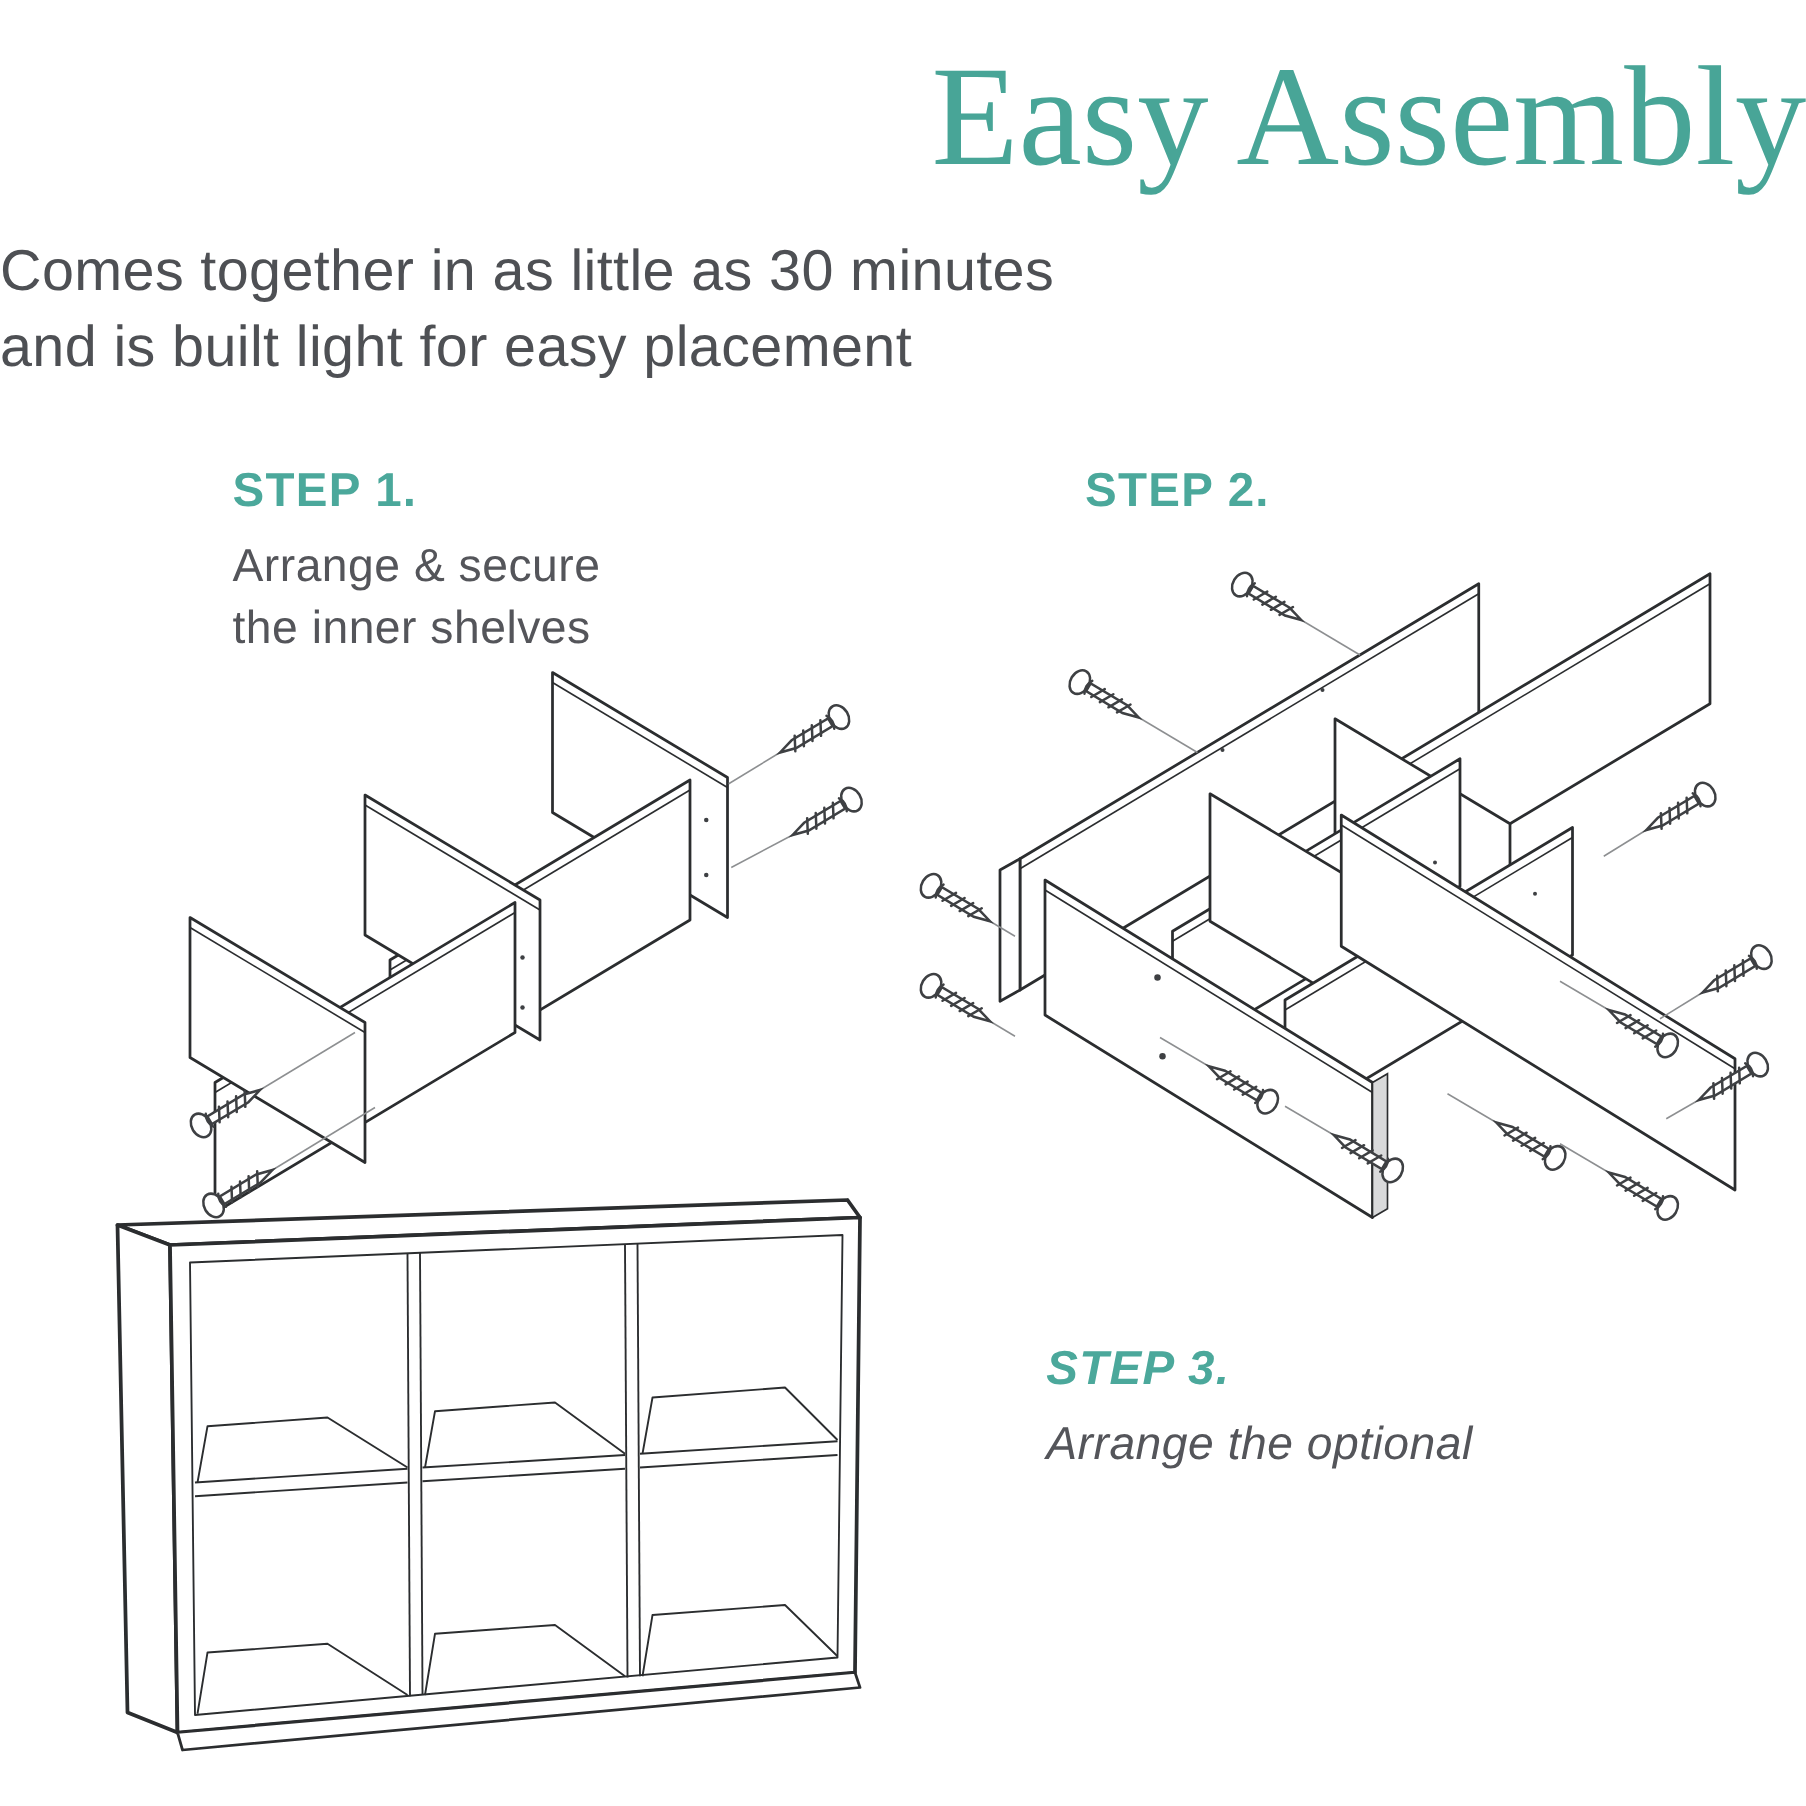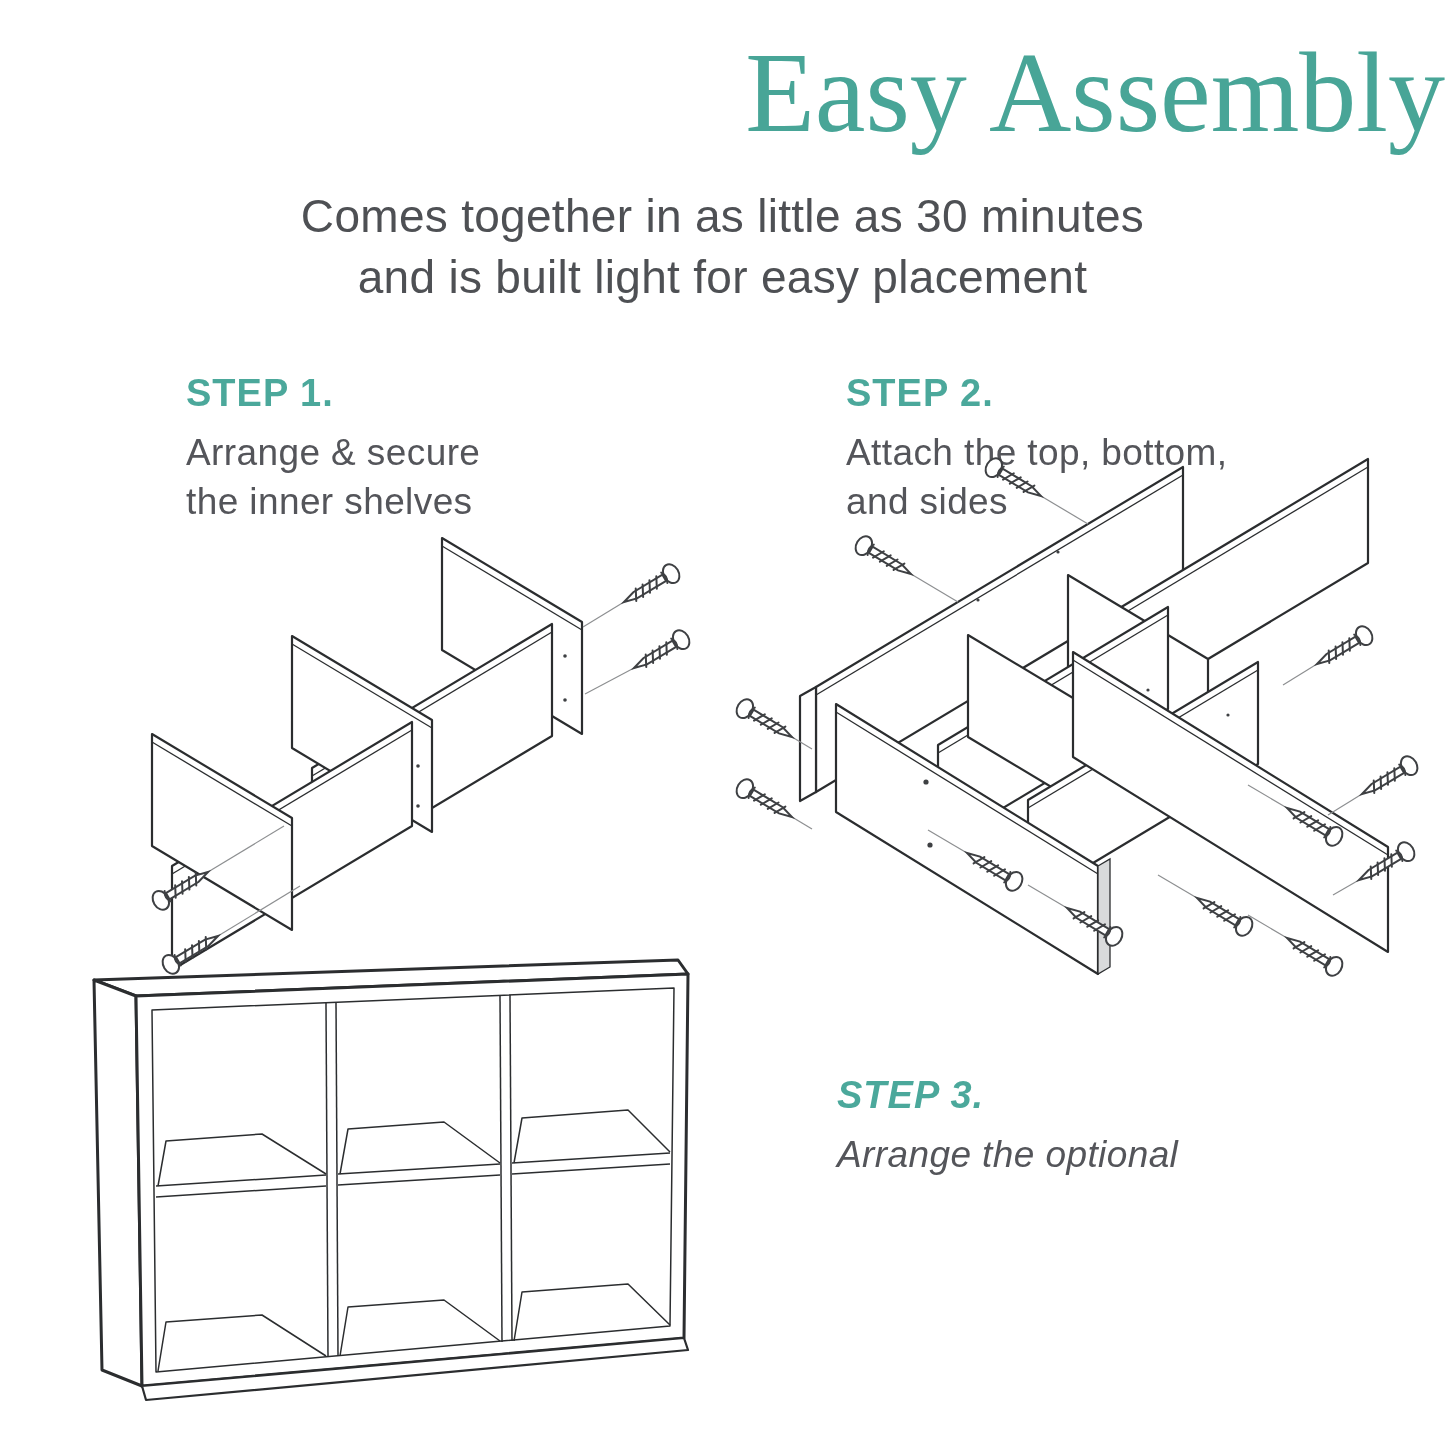--- a/index.html
+++ b/index.html
@@ -12,32 +12,32 @@
   .page{
     position:relative;width:1445px;height:1445px;background:#ffffff;overflow:hidden;
     font-family:"Liberation Sans",sans-serif;
   }
   .title{
     position:absolute;top:22px;left:0;width:100%;margin:0;text-align:right;
     font-family:"Liberation Serif",serif;font-weight:400;
     font-size:114px;line-height:1.25;color:var(--title-teal);letter-spacing:0;
   }
   .subtitle{
-    position:absolute;top:186px;left:0;width:100%;text-align:center;
+    position:absolute;top:186px;left:0;width:100%;
     font-size:46px;line-height:1.33;color:#4e5054;font-weight:400;letter-spacing:0.3px;
   }
   .step{position:absolute;width:540px;}
   .step h2{
     margin:0 0 14px 0;font-size:38px;font-weight:700;color:var(--step-teal);letter-spacing:1px;
   }
   .step p{
     margin:0;font-size:37px;line-height:1.32;color:var(--body-gray);letter-spacing:0.4px;font-weight:400;
   }
   .step1-text{left:186px;top:372px;}
-  .step2-text{left:846px;top:372px;}
+  .step2-text{left:868px;top:372px;}
   .step3-text{left:837px;top:1074px;font-style:italic;}
   .diagram{position:absolute;}
   .diagram svg{display:block;width:100%;height:100%;color:var(--line-art);}
   .d1{left:112px;top:528px;width:585px;height:455px;}
   .d2{left:728px;top:455px;width:700px;height:545px;}
   .d3{left:82px;top:950px;width:625px;height:460px;}
   .panel{fill:#ffffff;stroke:currentColor;stroke-width:2.2;stroke-linejoin:round;}
   .panel-heavy{fill:#ffffff;stroke:currentColor;stroke-width:3;stroke-linejoin:round;}
   .edge{fill:none;stroke:currentColor;stroke-width:1.3;}
   .detail{fill:none;stroke:currentColor;stroke-width:1.5;stroke-linejoin:round;}
@@ -58,21 +58,20 @@
     <div>and is built light for easy placement</div>
   </div>
 
   <section class="step step1-text">
     <h2>STEP 1.</h2>
     <p><span>Arrange &amp; secure</span><br><span>the inner shelves</span></p>
   </section>
 
   <section class="step step2-text">
     <h2>STEP 2.</h2>
-    <p><span>Attach the top, bottom,</span><br><span>and sides</span></p>
   </section>
 
   <section class="step step3-text">
     <h2>STEP 3.</h2>
     <p><span>Arrange the optional</span><br></p>
   </section>
 
   <div class="diagram d1">
     <svg viewBox="0 0 585 455" xmlns="http://www.w3.org/2000/svg">
       <defs>

